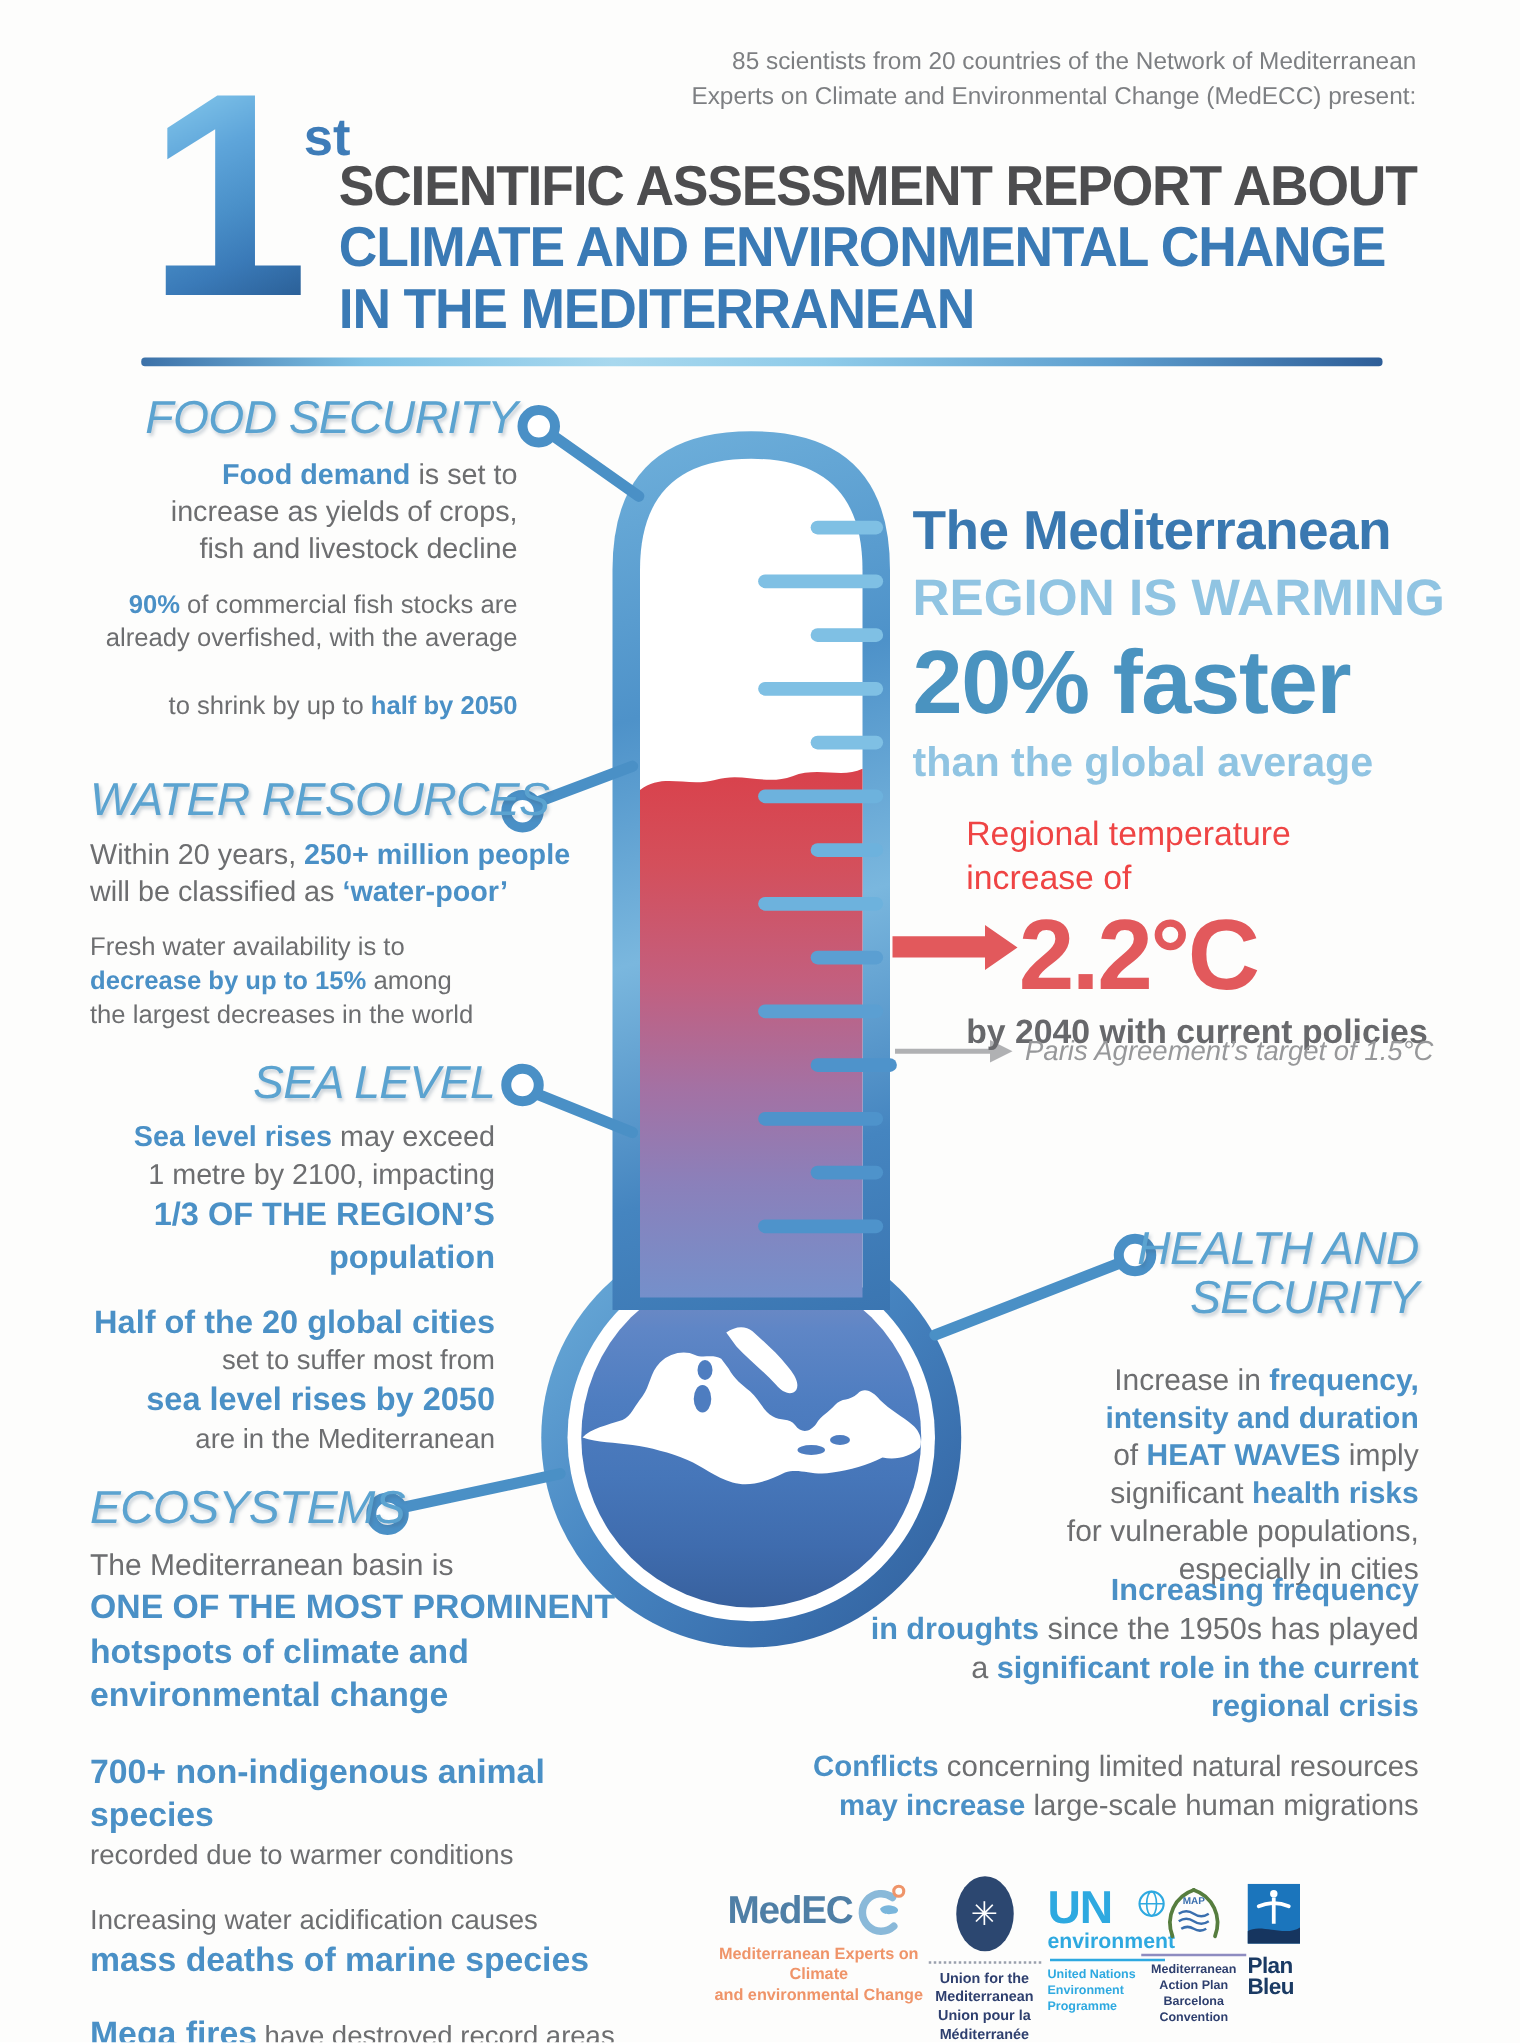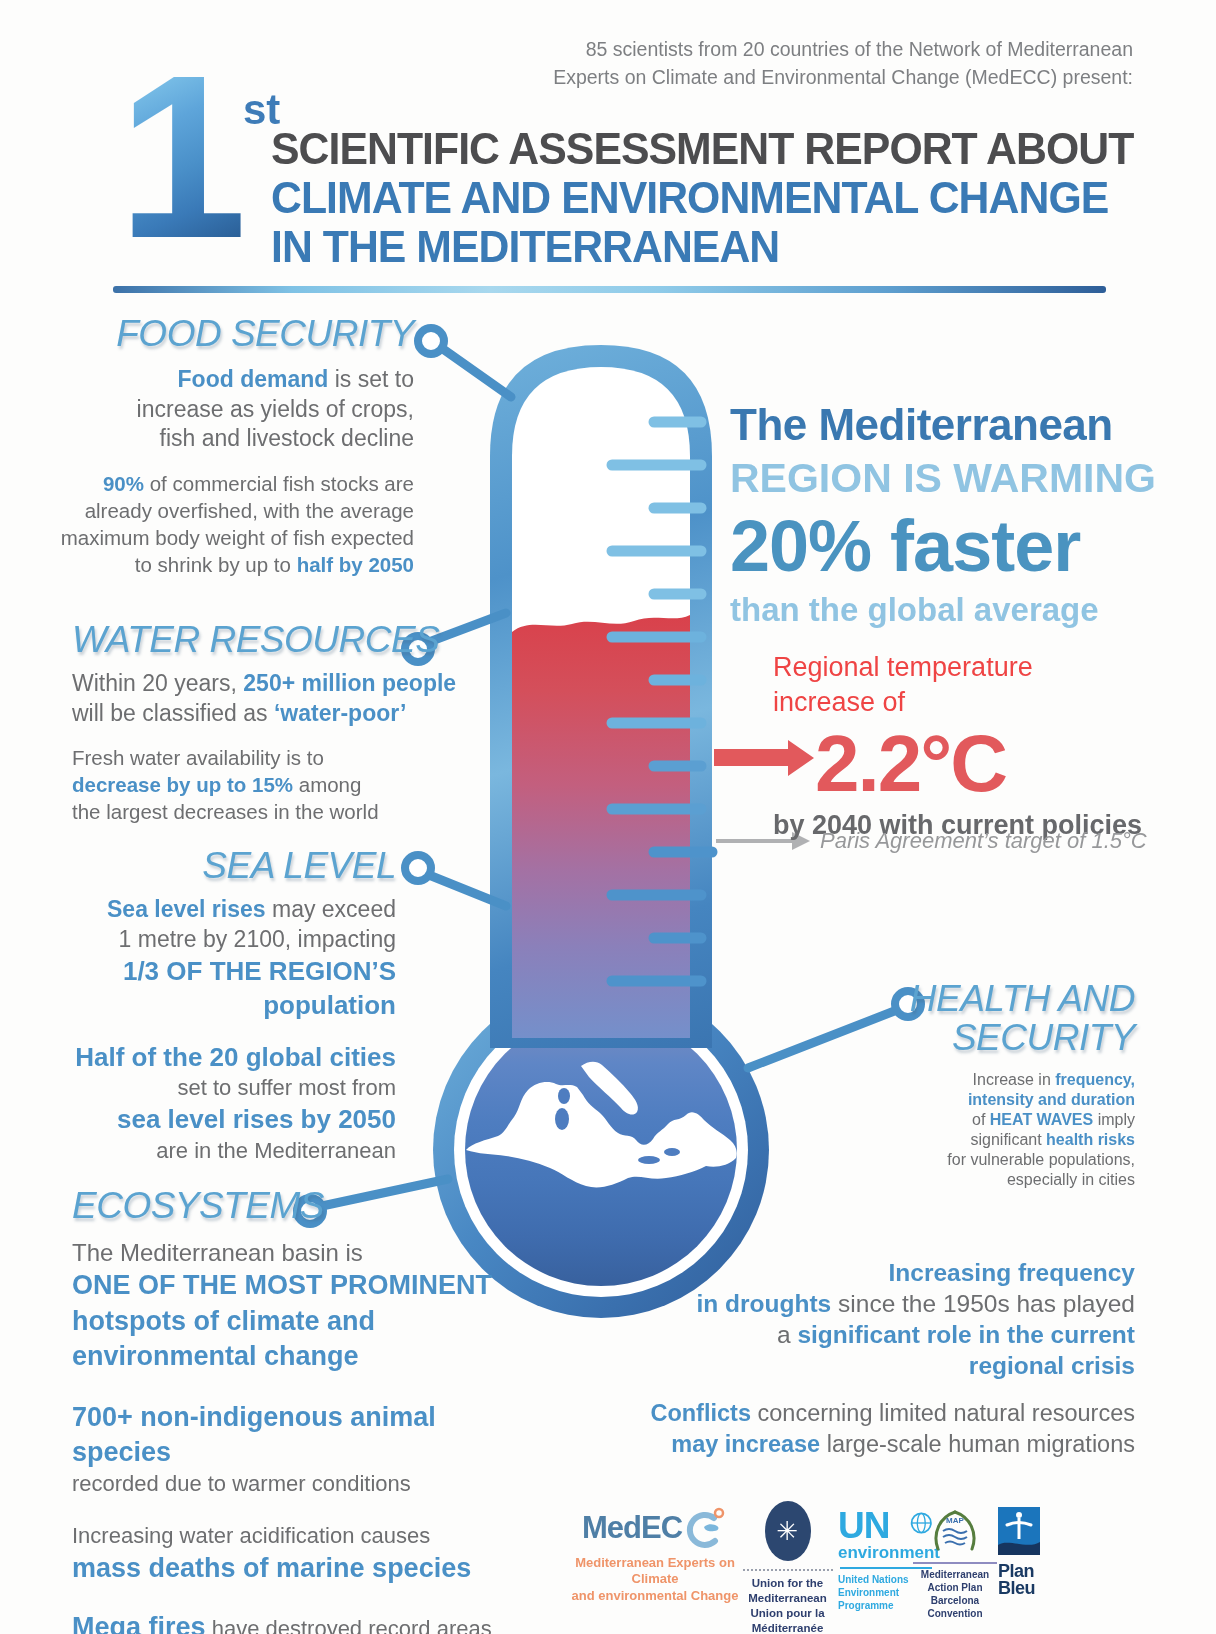--- a/index.html
+++ b/index.html
@@ -79,21 +79,21 @@
 
   .blk-temp { left:773px; top:650px; width:380px; }
   .temp-lead { font-size:27px; line-height:1.3; color:#ef4444; }
   .temp-value { margin-top:4px; margin-left:42px; font-size:80px; font-weight:800;
                 color:var(--red,#e2595c); letter-spacing:-2px; line-height:1.0; white-space:nowrap; }
   .temp-note { margin-top:6px; font-size:27px; color:#67686b; white-space:nowrap;font-weight:bold; }
   .paris { left:820px; top:828px; font-size:22px; white-space:nowrap;text-align:center; }
 
   .blk-health { left:795px; top:980px; width:340px; text-align:right; }
   .blk-health .sec-title { line-height:1.05; }
-  .blk-health .p1 { margin-top:12px; font-size:16px; line-height:1.26; }
+  .blk-health .p1 { margin-top:32px; font-size:24px; line-height:1.26; }
 
   .blk-droughts { left:655px; top:1258px; width:480px; text-align:right; font-size:24.5px; line-height:1.26; }
   .blk-conflicts { left:630px; top:1398px; width:505px; text-align:right; font-size:23.5px; line-height:1.3; }
 
   
   .footer { left:0; top:1495px; width:1216px; height:135px; }
   .logo { position:absolute; text-align:center; }
   .logo-medecc { left:553px; top:10px; width:204px; }
   .medecc-row { display:flex; align-items:center; justify-content:center; }
   .medecc-name { font-size:31px; font-weight:700; color:#4f7fa6; letter-spacing:-1px; }
@@ -230,21 +230,21 @@
   <div class="abs titles">
     <div class="title-1">SCIENTIFIC ASSESSMENT REPORT ABOUT</div>
     <div class="title-2">CLIMATE AND ENVIRONMENTAL CHANGE</div>
     <div class="title-3">IN THE MEDITERRANEAN</div>
   </div>
   <div class="abs rule"></div>
 
   <div class="abs blk-food">
     <div class="sec-title">FOOD SECURITY</div>
     <p class="p1"><span class="em">Food demand</span><span> is set to</span><br><span>increase as yields of crops,</span><br><span>fish and livestock decline</span></p>
-    <p class="p2"><span class="em">90%</span><span> of commercial fish stocks are</span><br><span>already overfished, with the average</span><br><span>maximum body weight of fish expected</span><br><span>to shrink by up to </span><span class="em">half by 2050</span></p>
+    <p class="p2"><span class="em">90%</span><span> of commercial fish stocks are</span><br><span>already overfished, with the average</span><br><br><span>to shrink by up to </span><span class="em">half by 2050</span></p>
   </div>
 
   <div class="abs blk-water">
     <div class="sec-title">WATER RESOURCES</div>
     <p class="p1"><span>Within 20 years, </span><span class="em">250+ million people</span><br><span>will be classified as </span><span class="em">‘water-poor’</span></p>
     <p class="p2"><span>Fresh water availability is to</span><br><span class="em">decrease by up to 15%</span><span> among</span><br><span>the largest decreases in the world</span></p>
   </div>
 
   <div class="abs blk-sea">
     <div class="sec-title">SEA LEVEL</div>

